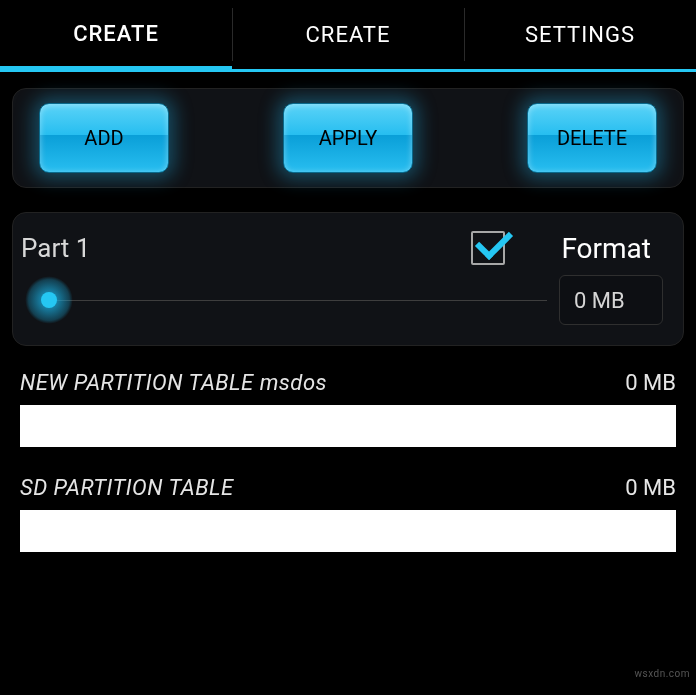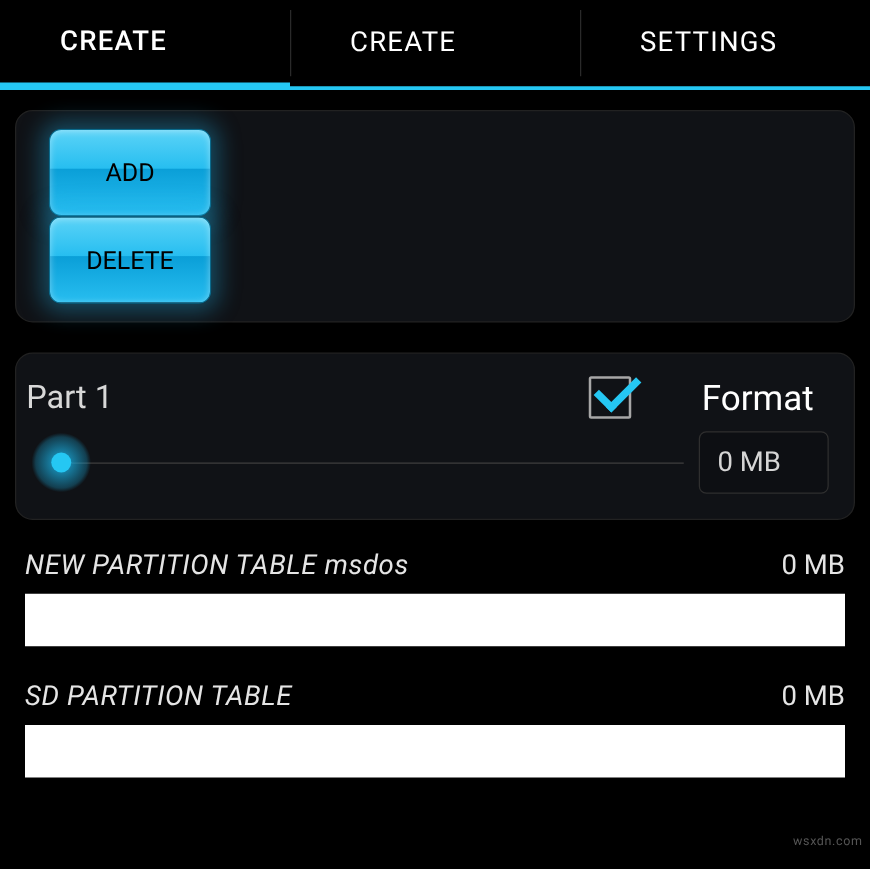--- a/index.html
+++ b/index.html
@@ -1,24 +1,24 @@
 <!DOCTYPE html>
 <html><head>
 <meta charset="utf-8">
 <style>
 * { box-sizing: border-box; margin: 0; padding: 0; }
 html, body { width: 696px; height: 695px; background: #000; font-family: "Roboto", "Helvetica Neue", Arial, sans-serif; color: #fff; overflow: hidden; }
 
 .tabs { display: flex; height: 72px; }
-.tab { flex: 1; display: flex; align-items: center; justify-content: flex-start; font-size: 22px; letter-spacing: 1px; font-weight: 400; color: #fff; position: relative; border-bottom: 3px solid #25c7f3; padding-left: 48px; }
+.tab { flex: 1; display: flex; align-items: center; justify-content: center; font-size: 22px; letter-spacing: 1px; font-weight: 400; color: #fff; position: relative; border-bottom: 3px solid #25c7f3; }
 .tab + .tab::before { content: ""; position: absolute; left: 0; top: 8px; bottom: 8px; width: 1px; background: #2a2a2a; }
 .tab.active { border-bottom: 6px solid #25c7f3; font-weight: 500; }
 
 .panel { margin: 16px 12px 12px 12px; background: #101216; border: 1px solid #222; border-radius: 14px; }
-.action-panel { display: flex; justify-content: space-between; padding: 14px 26px; flex-direction: column; }
+.action-panel { display: flex; justify-content: space-between; align-items: center; padding: 14px 26px; }
 .action-btn {
   width: 130px; height: 70px; border-radius: 10px;
   background: linear-gradient(to bottom, #5bd3f7 0%, #27bef0 45%, #0a9fd8 46%, #28bef0 100%);
   border: 1px solid #0a6a8c;
   box-shadow: 0 0 18px 6px rgba(33,180,235,0.35), inset 0 1px 6px rgba(255,255,255,0.4);
   display: flex; align-items: center; justify-content: center;
   font-size: 20px; color: #000; cursor: pointer;
 }
 
 .part-panel { padding: 18px 20px 18px 8px; margin-top: 24px; }
@@ -67,20 +67,23 @@
   <div class="tab">
     <span>SETTINGS</span>
   </div>
 </div>
 
 <div class="panel action-panel">
   <div class="action-btn">
     <span>ADD</span>
   </div>
   <div class="action-btn">
+    <span>APPLY</span>
+  </div>
+  <div class="action-btn">
     <span>DELETE</span>
   </div>
 </div>
 
 <div class="panel part-panel">
   <div class="part-row">
     <div class="part-title">Part 1</div>
     <div class="check-wrap">
       <div class="checkbox checked"></div>
       <div class="format-label">Format</div>

